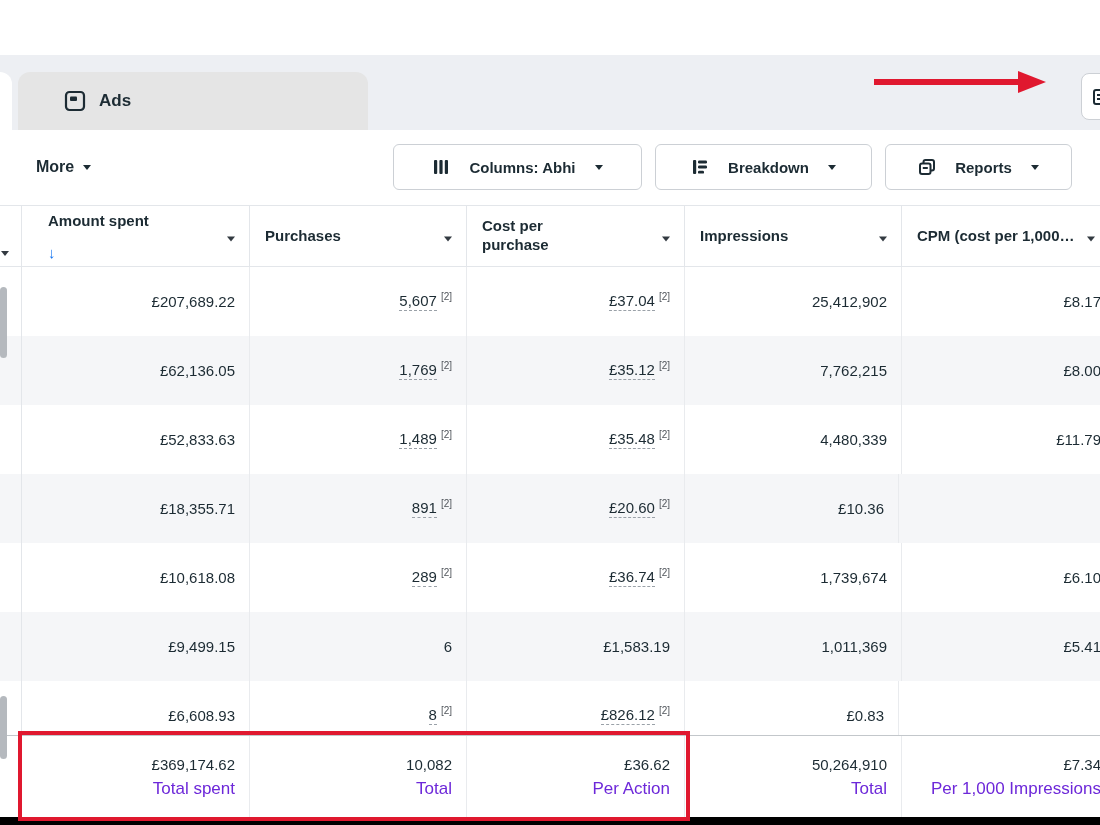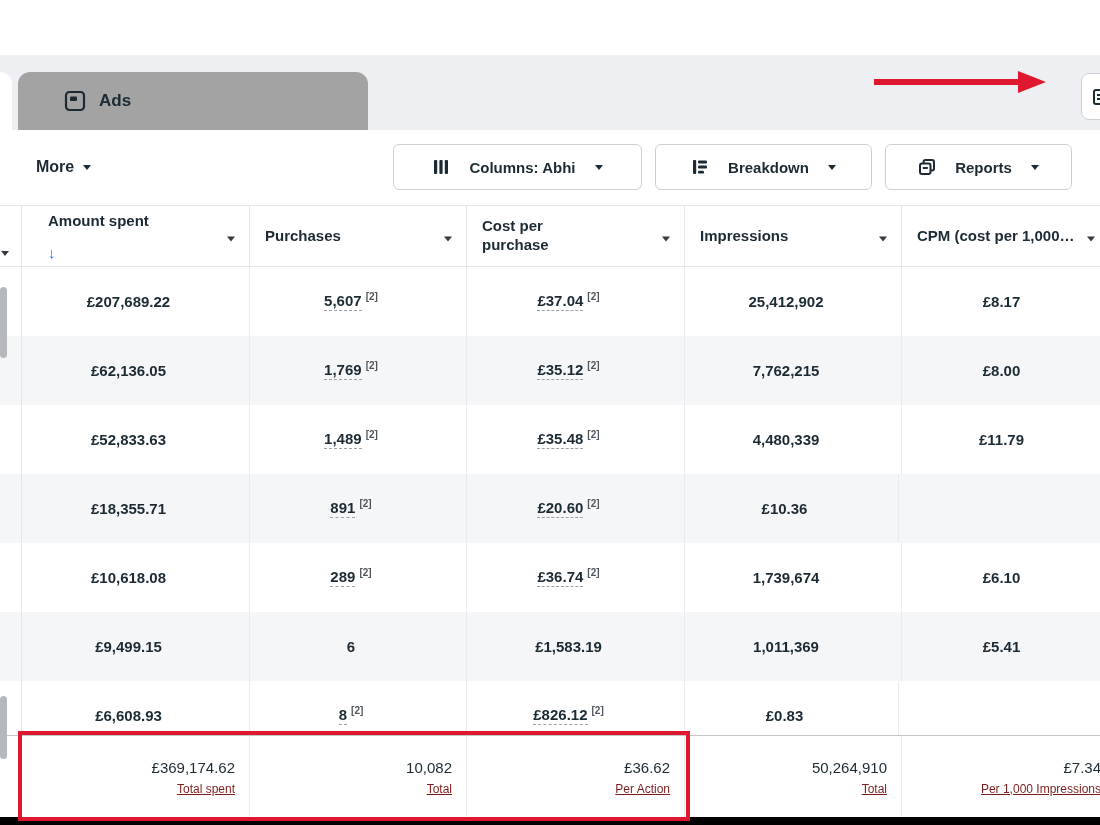--- a/index.html
+++ b/index.html
@@ -5,21 +5,21 @@
   html,body{margin:0;padding:0;}
   body{
     width:1100px;height:825px;position:relative;overflow:hidden;
     background:#ffffff;color:#1c2b33;
     font-family:"Liberation Sans","DejaVu Sans",sans-serif;
   }
   
   .tab-band{position:absolute;left:0;top:55px;width:1100px;height:75px;background:#edeff3;}
   .tab-fragment{position:absolute;left:0;top:72px;width:12px;height:58px;background:#ffffff;border-radius:0 12px 0 0;}
   .ads-tab{
-    position:absolute;left:18px;top:72px;width:350px;height:58px;background:#a3a3a3;
+    position:absolute;left:18px;top:72px;width:350px;height:58px;background:#e5e5e5;
     border-radius:12px 12px 0 0;display:flex;align-items:center;gap:13px;
     padding-left:46px;box-sizing:border-box;font-weight:700;font-size:17px;cursor:pointer;
   }
   .cut-button{
     position:absolute;left:1081px;top:73px;width:60px;height:47px;background:#ffffff;
     border:1px solid #ccd0d5;border-radius:8px;box-sizing:border-box;
     display:flex;align-items:center;padding-left:9px;
   }
   
   .toolbar{position:absolute;left:0;top:130px;width:1100px;height:75px;background:#ffffff;}
@@ -56,30 +56,30 @@
   .hcell.c-amount .hlabel{padding-left:0;}
   .sort-arrow{color:#1877f2;font-weight:700;font-size:15px;line-height:1;}
   .hcaret{position:absolute;right:14px;top:50%;transform:translateY(-50%);}
   .hcaret .caret{border-top-color:#333a41;}
   .c-cpm .hcaret{right:20px;}
   .gutter-caret{position:absolute;left:1px;top:36px;}
   .gutter-caret .caret{border-top-color:#333a41;border-left-width:4px;border-right-width:4px;}
   
   .trow{display:flex;height:69px;background:#ffffff;}
   .trow.alt{background:#f5f6f8;}
-  .tcell{border-right:1px solid #e9ebee;box-sizing:border-box;display:flex;align-items:center;justify-content:center;padding-right:14px;font-size:15px;color:#1c2b33;font-weight:bold;}
+  .tcell{border-right:1px solid #e9ebee;box-sizing:border-box;display:flex;align-items:center;justify-content:flex-end;padding-right:14px;font-size:15px;color:#1c2b33;}
   .tcell.c-gutter{padding:0;border-right:1px solid #e3e6ea;}
   .sup{font-size:10px;color:#50555b;margin-left:4px;transform:translateY(-5px);}
   .note-underline{border-bottom:1px dashed #9aa1a8;padding-bottom:1px;cursor:help;}
   
   .totals{position:absolute;left:0;top:530px;width:1116px;height:83px;background:#ffffff;border-top:1px solid #c3c7cb;display:flex;box-sizing:border-box;}
   .totcell{border-right:1px solid #e9ebee;box-sizing:border-box;display:flex;flex-direction:column;align-items:flex-end;justify-content:center;padding-right:14px;gap:6px;}
   .totcell.c-gutter{padding:0;border-right:1px solid #e3e6ea;}
   .totval{font-size:15px;color:#1c2b33;}
-  .totsub{font-size:12px;color:#7f1d1d;text-decoration:underline;}
+  .totsub{font-size:17px;color:#6d28d9;}
   
   .bottom-bar{position:absolute;left:0;top:817px;width:1100px;height:8px;background:#000000;z-index:15;}
   .annotation-box{position:absolute;left:18px;top:731px;width:672px;height:90px;border:4px solid #e0182f;box-sizing:border-box;z-index:20;pointer-events:none;}
   .annotation-arrow{position:absolute;left:872px;top:66px;width:176px;height:32px;z-index:21;pointer-events:none;}
   .scroll-frag{position:absolute;width:7px;background:#b5b9be;border-radius:4px;z-index:6;cursor:pointer;}
   .frag1{left:0;top:287px;height:71px;}
   .frag2{left:0;top:696px;height:63px;}
   .icon{display:inline-flex;flex:none;}
 </style>
 </head>

